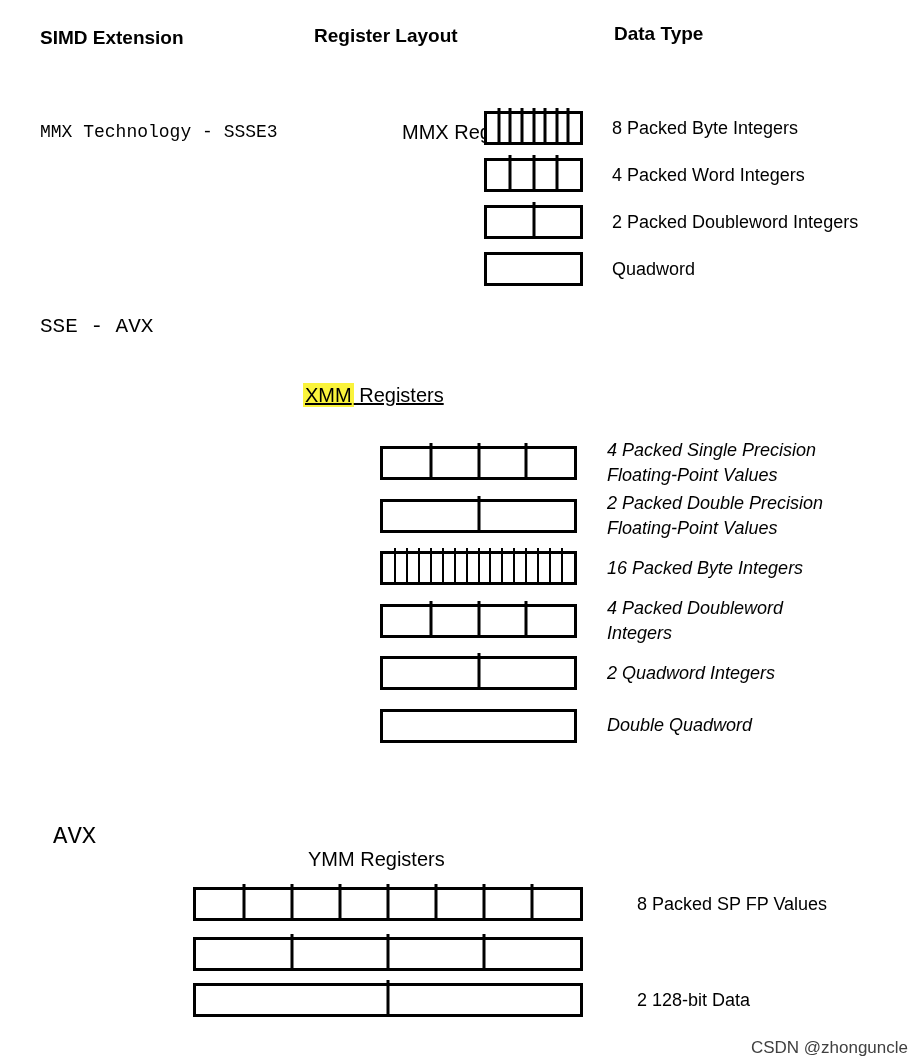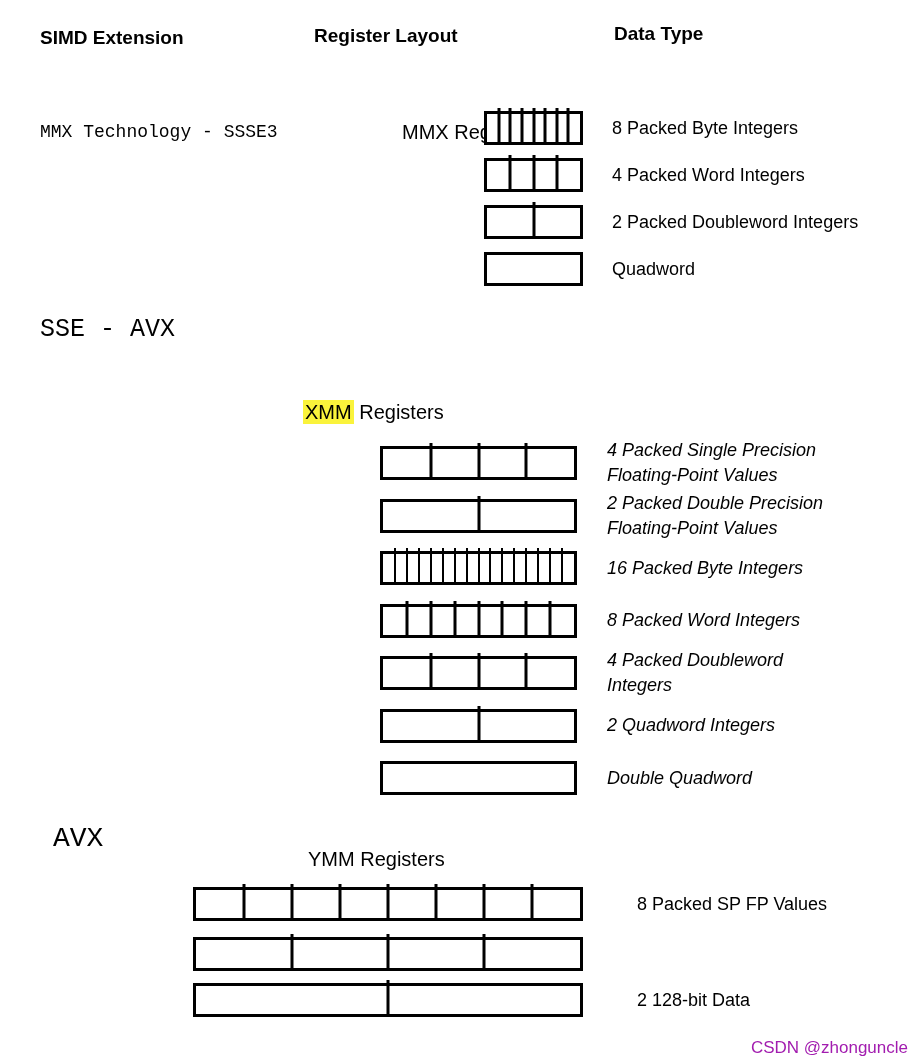--- a/index.html
+++ b/index.html
@@ -14,27 +14,27 @@
 
   
   .hdr { position: absolute; font-weight: bold; font-size: 19px; white-space: nowrap; }
   #hdr-simd     { left: 40px;  top: 27px; }
   #hdr-layout   { left: 314px; top: 25px; }
   #hdr-datatype { left: 614px; top: 23px; }
 
   
   .ext-label { position: absolute; white-space: nowrap; font-family: Liberation Mono, monospace; }
   #sec-mmx .ext-label { left: 40px; top: 122px; font-size: 18px; }
-  #sec-sse .ext-label { left: 40px; top: 315px; font-size: 25px; }
-  #sec-avx .ext-label { left: 53px; top: 823px; font-size: 28px; }
+  #sec-sse .ext-label { left: 40px; top: 315px; font-size: 21px; }
+  #sec-avx .ext-label { left: 53px; top: 823px; font-size: 24px; }
 
   
   .group-title { position: absolute; font-size: 20px; white-space: pre; }
   #sec-mmx .group-title { left: 402px; top: 77px; margin-top: 44px; }
-  #sec-sse .group-title { left: 303px; top: 401px; }
+  #sec-sse .group-title { left: 303px; top: 384px; text-decoration: underline; }
   #sec-avx .group-title { left: 308px; top: 848px; }
   .hl { background: #faf33b; padding: 1px 2px; }
   .hl:empty { display: none; }
 
   
   .rows { position: absolute; }
   #sec-mmx .rows { left: 484px; top: 111px; --boxw: 99px;  --gap: 13px;   --labelgap: 29px; }
   #sec-sse .rows { left: 380px; top: 446px; font-style: italic; --boxw: 197px; --gap: 18.5px; --labelgap: 30px; }
   #sec-avx .rows { left: 193px; top: 887px; --boxw: 390px; --gap: 16px;   --labelgap: 54px; }
   #sec-avx .rows .reg-row:nth-child(2) { margin-bottom: 12px; }
@@ -59,21 +59,21 @@
     margin-left: var(--labelgap);
     font-size: 18px;
     line-height: 25px;
     white-space: nowrap;
   }
 
   .watermark {
     position: absolute;
     right: 8px; top: 1038px;
     font-size: 17px;
-    color: #a21caf;
+    color: #404040;
     white-space: nowrap;
   }
 </style>
 </head>
 <body>
 
 <div class="hdr" id="hdr-simd">SIMD Extension</div>
 <div class="hdr" id="hdr-layout">Register Layout</div>
 <div class="hdr" id="hdr-datatype">Data Type</div>
 
@@ -167,34 +167,20 @@
           <div class="divider" style="left: 75%; width: 2px;"></div>
           <div class="divider" style="left: 81.25%; width: 2px;"></div>
           <div class="divider" style="left: 87.5%; width: 2px;"></div>
           <div class="divider" style="left: 93.75%; width: 2px;"></div>
         </div>
     <div class="reg-label">
           <div>16 Packed Byte Integers</div>
         </div>
   </div>
 
-  <div class="reg-row">
-    <div class="reg-box">
-          <div class="divider" style="left: 12.5%;"></div>
-          <div class="divider" style="left: 25%;"></div>
-          <div class="divider" style="left: 37.5%;"></div>
-          <div class="divider" style="left: 50%;"></div>
-          <div class="divider" style="left: 62.5%;"></div>
-          <div class="divider" style="left: 75%;"></div>
-          <div class="divider" style="left: 87.5%;"></div>
-        </div>
-    <div class="reg-label">
-          <div>8 Packed Word Integers</div>
-        </div>
-  </div>
 
   <div class="reg-row">
     <div class="reg-box">
           <div class="divider" style="left: 25%;"></div>
           <div class="divider" style="left: 50%;"></div>
           <div class="divider" style="left: 75%;"></div>
         </div>
     <div class="reg-label">
           <div>4 Packed Doubleword</div>
           <div>Integers</div>

